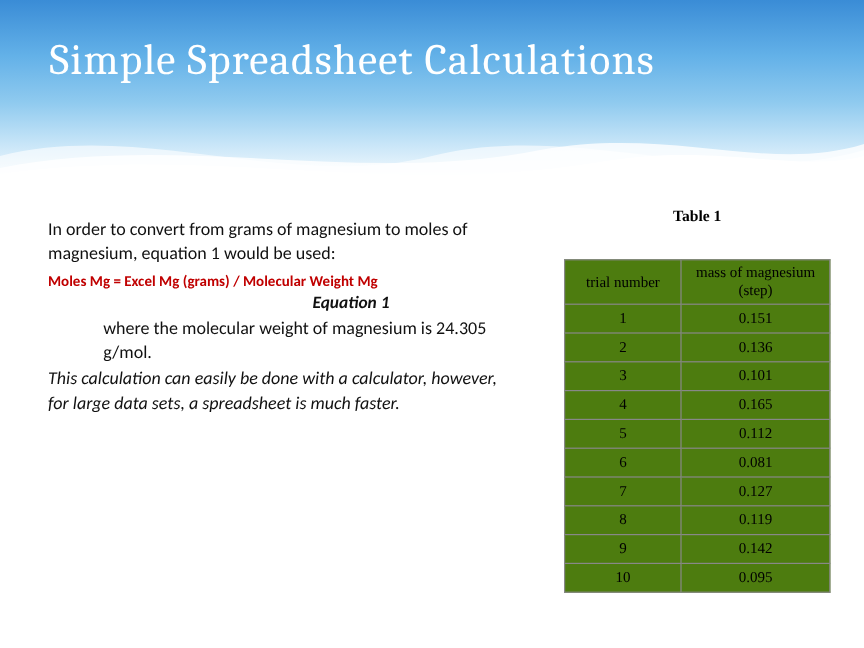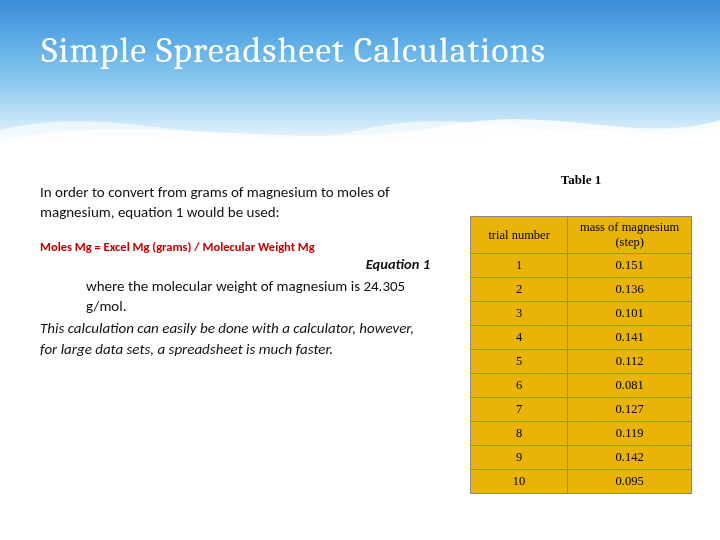--- a/index.html
+++ b/index.html
@@ -27,50 +27,50 @@
 
   .content {
     position: absolute;
     top: 182px; left: 40px;
     width: 390px;
     font-family: "Corbel", "Calibri", sans-serif;
     font-size: 15px;
     line-height: 1.35;
     color: #111;
   }
-  .content .intro { margin-bottom: 16px; }
+  .content .intro { margin-bottom: 4px; }
   .content .formula {
     color: #c00000;
     font-weight: bold;
     font-size: 12.5px;
     margin-top: 2px;
   }
   .content .eqlabel {
     font-style: italic;
     font-weight: bold;
-    text-align: right;
+    text-align: center;
     padding-left: 115px;
     margin-bottom: 1px;
     font-size: 14.5px;
   }
   .content .where { margin-bottom: 2px; margin-left: 46px; }
   .content .calc { margin-bottom: 14px; font-style: italic; }
   .content .step {}
   .content b { font-weight: bold; }
 
   .table-wrap {
     position: absolute;
     top: 172px; right: 28px;
     width: 222px;
     font-family: "Times New Roman", serif;
     font-size: 13px;
     color: #000;
   }
   .table-title { text-align: center; font-weight: bold; margin-bottom: 22px; font-size: 13px; }
-  table { border-collapse: collapse; width: 100%; background: #eab308; margin-top: 28px; }
+  table { border-collapse: collapse; width: 100%; background: #4d7c0f; margin-top: 28px; }
   th, td { border: 1px solid #888; text-align: center; vertical-align: middle; }
   th { font-weight: normal; padding: 3px 6px; font-size: 12.5px; line-height: 1.2; }
   th:first-child { width: 44%; }
   td { padding: 4px 6px; font-size: 12.5px; }
 </style>
 </head>
 <body>
 
 <div class="banner">
   <svg viewBox="0 0 720 70" preserveAspectRatio="none">
@@ -107,21 +107,21 @@
       <tr>
           <td>2</td>
           <td>0.136</td>
         </tr>
       <tr>
           <td>3</td>
           <td>0.101</td>
         </tr>
       <tr>
           <td>4</td>
-          <td>0.141</td>
+          <td>0.165</td>
         </tr>
       <tr>
           <td>5</td>
           <td>0.112</td>
         </tr>
       <tr>
           <td>6</td>
           <td>0.081</td>
         </tr>
       <tr>

